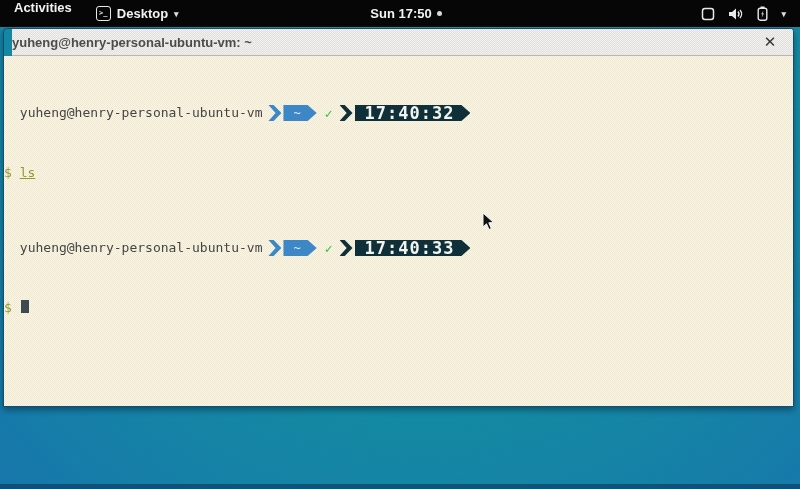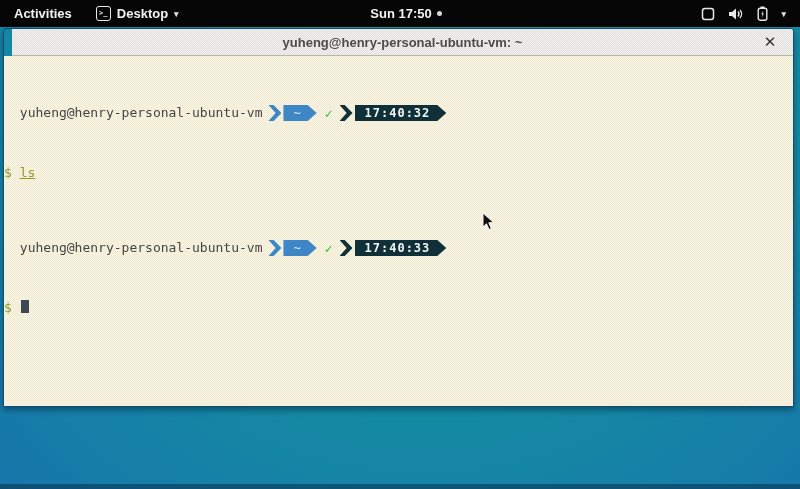--- a/index.html
+++ b/index.html
@@ -8,21 +8,21 @@
     font-family:"Liberation Sans", sans-serif;
     background: radial-gradient(ellipse 95% 170% at 53% 0%, #12a390 0%, #13919f 38%, #1777ab 80%, #155f97 100%);
     position:relative;
   }
   
   .topbar {
     position:absolute; left:0; top:0; width:800px; height:27px;
     background:#060606; color:#f2f2f2; display:flex; align-items:center;
     font-size:13px; font-weight:bold;
   }
-  .activities { padding:0 14px; height:100%; display:flex; align-items:center; cursor:pointer; }
+  .activities { padding:0 14px; height:100%; display:flex; align-items:flex-start; cursor:pointer; }
   .appmenu { display:flex; align-items:center; gap:6px; padding:0 10px; height:100%; cursor:pointer; }
   .term-glyph {
     width:15px; height:15px; border:1.5px solid #e8e8e8; border-radius:3px;
     font-family:"DejaVu Sans Mono", monospace; font-size:7px; font-weight:bold;
     display:flex; align-items:center; justify-content:center; color:#e8e8e8; line-height:1;
   }
   .caret { font-size:9px; color:#dcdcdc; }
   .clock-wrap {
     position:absolute; left:12px; right:0; top:0; height:27px;
     display:flex; align-items:center; justify-content:center; gap:5px; pointer-events:none;
@@ -37,21 +37,21 @@
     border:1px solid #0f4f73; border-radius:4px 4px 0 0;
     box-shadow:0 3px 6px rgba(0,20,40,.45);
     display:flex; flex-direction:column; overflow:hidden;
   }
   .titlebar {
     height:27px; flex:0 0 27px;
     background-color:#e9e8e4;
     background-image:repeating-conic-gradient(#f1f0f2 0% 25%, #e2e0d8 0% 50%);
     background-size:2px 2px;
     border-bottom:1px solid #b9b6ae;
-    display:flex; align-items:center; justify-content:center; position:relative;margin-left:8px;
+    display:flex; align-items:center; position:relative;margin-left:8px;
   }
   .title { font-size:13px; font-weight:bold; color:#4c4c4c; }
   .close-btn {
     position:absolute; right:12px; top:0; height:100%; width:22px;
     display:flex; align-items:center; justify-content:center;
     color:#333; font-size:15px; font-weight:bold; cursor:pointer;
     font-family:"DejaVu Sans", sans-serif;
   }
   .term-body {
     flex:1;
@@ -75,21 +75,21 @@
   .pl-chev.dark { background:#0f3038; margin-left:7px; }
   .pl-banner {
     height:16px; display:inline-flex; align-items:center; margin-left:2px;
   }
   .pl-banner.blue {
     background:#3d87c6; color:#dcecf8; font-size:12px;
     padding:0 16px 0 10px;
     clip-path:polygon(0 0, calc(100% - 9px) 0, 100% 50%, calc(100% - 9px) 100%, 0 100%);
   }
   .pl-banner.dark {
-    background:#0f3038; color:#f2f4f0; font-size:12px; font-weight:bold; letter-spacing:1px;
+    background:#0f3038; color:#f2f4f0; font-size:17px; font-weight:bold; letter-spacing:1px;
     padding:0 16px 0 10px; margin-left:2px;
     clip-path:polygon(0 0, calc(100% - 9px) 0, 100% 50%, calc(100% - 9px) 100%, 0 100%);
   }
   .check { color:#35c035; font-weight:bold; margin-left:8px; font-size:13px; }
   .dollar { color:#97992c; }
   .cmd { color:#97992c;text-decoration:underline; }
   .dirs { color:#2a9d9d; }
   .cursor-block { display:inline-block; width:8px; height:13px; background:#3e4a52; margin-left:1px; vertical-align:-2px; }
   
   .bottom-shade { position:absolute; left:0; bottom:0; width:800px; height:5px; background:rgba(8,48,78,.55); }

